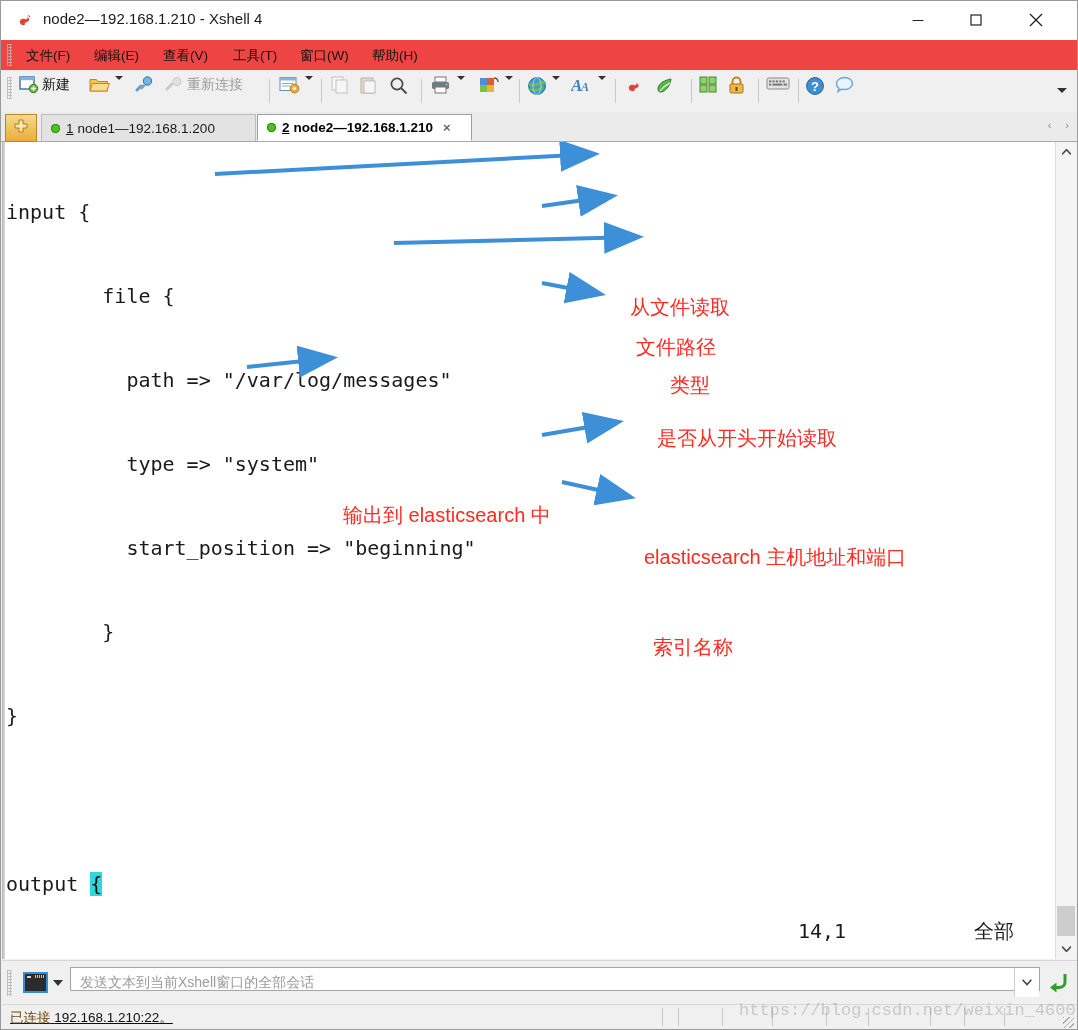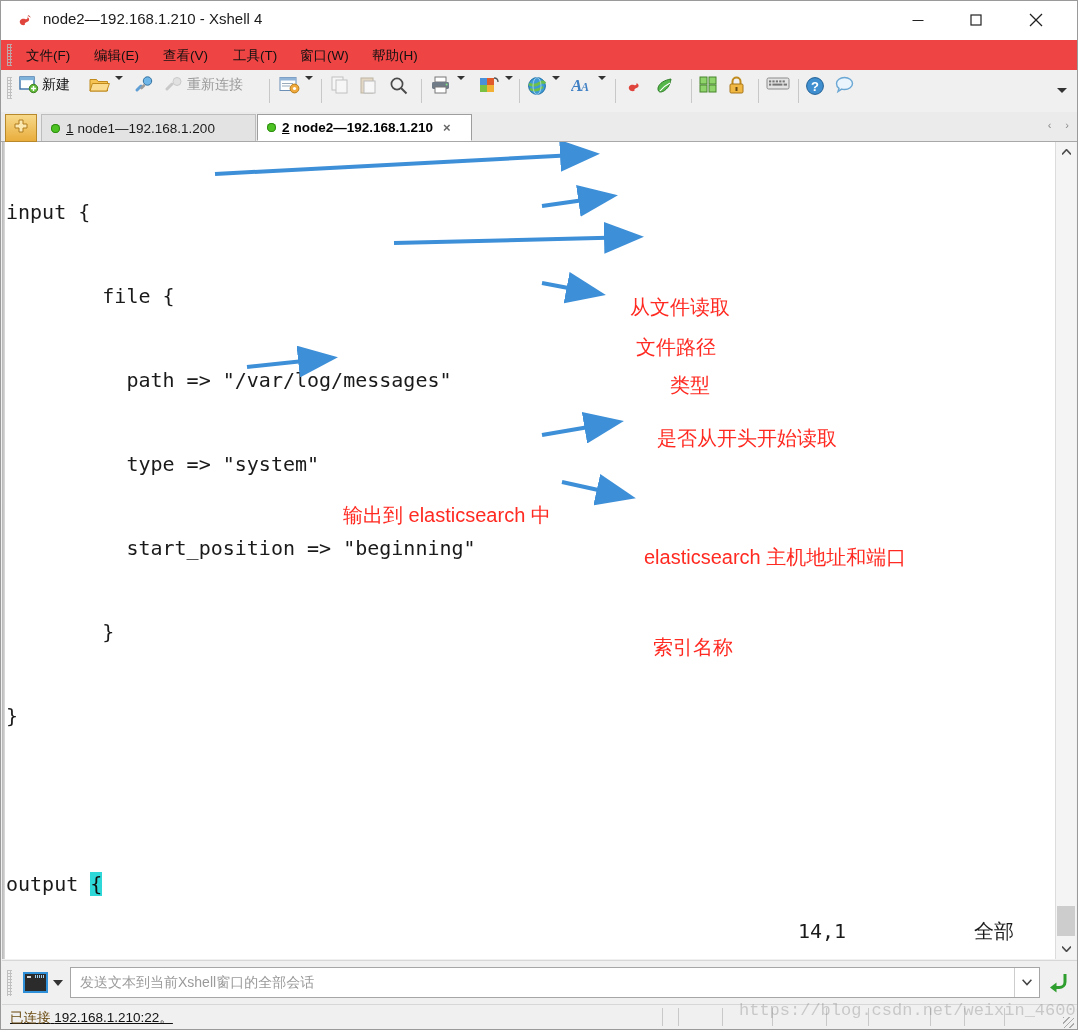--- a/index.html
+++ b/index.html
@@ -98,21 +98,21 @@
         background-image:repeating-linear-gradient(to bottom,#b8b8b8 0 1px,transparent 1px 3px),
                          repeating-linear-gradient(to right,#b8b8b8 0 1px,transparent 1px 3px);
         background-size:3px 3px;opacity:.85;}
   .sb-termicon{position:absolute;left:21px;top:11px;width:25px;height:21px;
                background:#2b2b2b;border:2px solid #2f8fd8;box-sizing:border-box;}
   .sb-termicon::before{content:"";position:absolute;left:2px;top:2px;width:4px;height:2px;background:#d8d8d8;}
   .sb-termicon::after{content:"";position:absolute;right:2px;top:1px;width:9px;height:3px;
                       background:repeating-linear-gradient(to right,#9fd0f2 0 1px,transparent 1px 2px);}
   .sb-caret{position:absolute;left:51px;top:19px;width:0;height:0;border-left:5px solid transparent;
             border-right:5px solid transparent;border-top:6px solid #333;}
-  .sendinput{position:absolute;left:68px;top:6px;width:970px;height:31px;background:#fff;
+  .sendinput{position:absolute;left:68px;top:6px;width:970px;height:24px;background:#fff;
              border:1px solid #a6a6a6;box-sizing:border-box;}
   .sendinput .ph{position:absolute;left:9px;top:6px;font-size:14px;color:#9a9a9a;white-space:nowrap;}
   .sendinput .dd{position:absolute;right:0;top:0;width:24px;height:29px;display:flex;
                  align-items:center;justify-content:center;color:#444;font-size:10px;
                  border-left:1px solid #cdcdcd;background:#fff;}
   .sendgo{position:absolute;left:1044px;top:10px;width:24px;height:24px;}
 
   
   .statusbar{position:absolute;left:1px;top:1003px;width:1075px;height:25px;background:#f0f0f0;
              border-top:1px solid #d7d7d7;}

